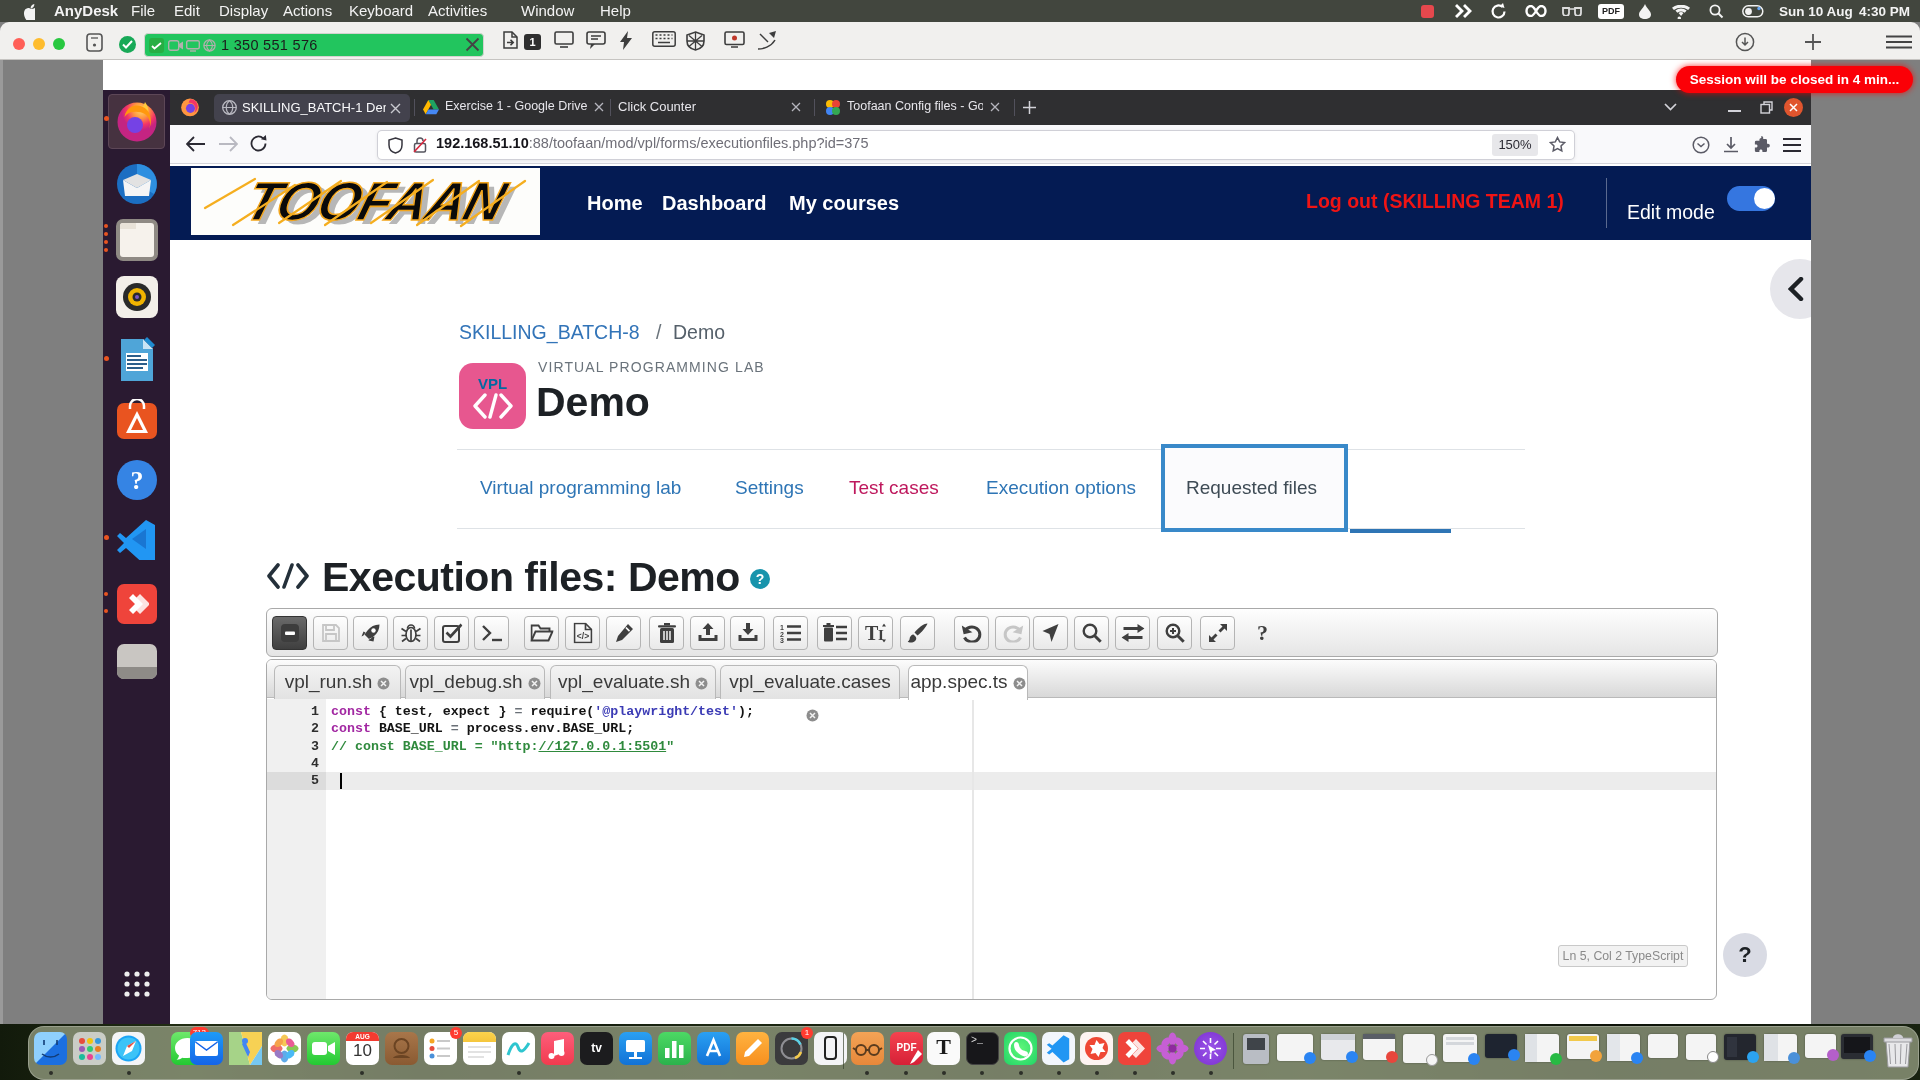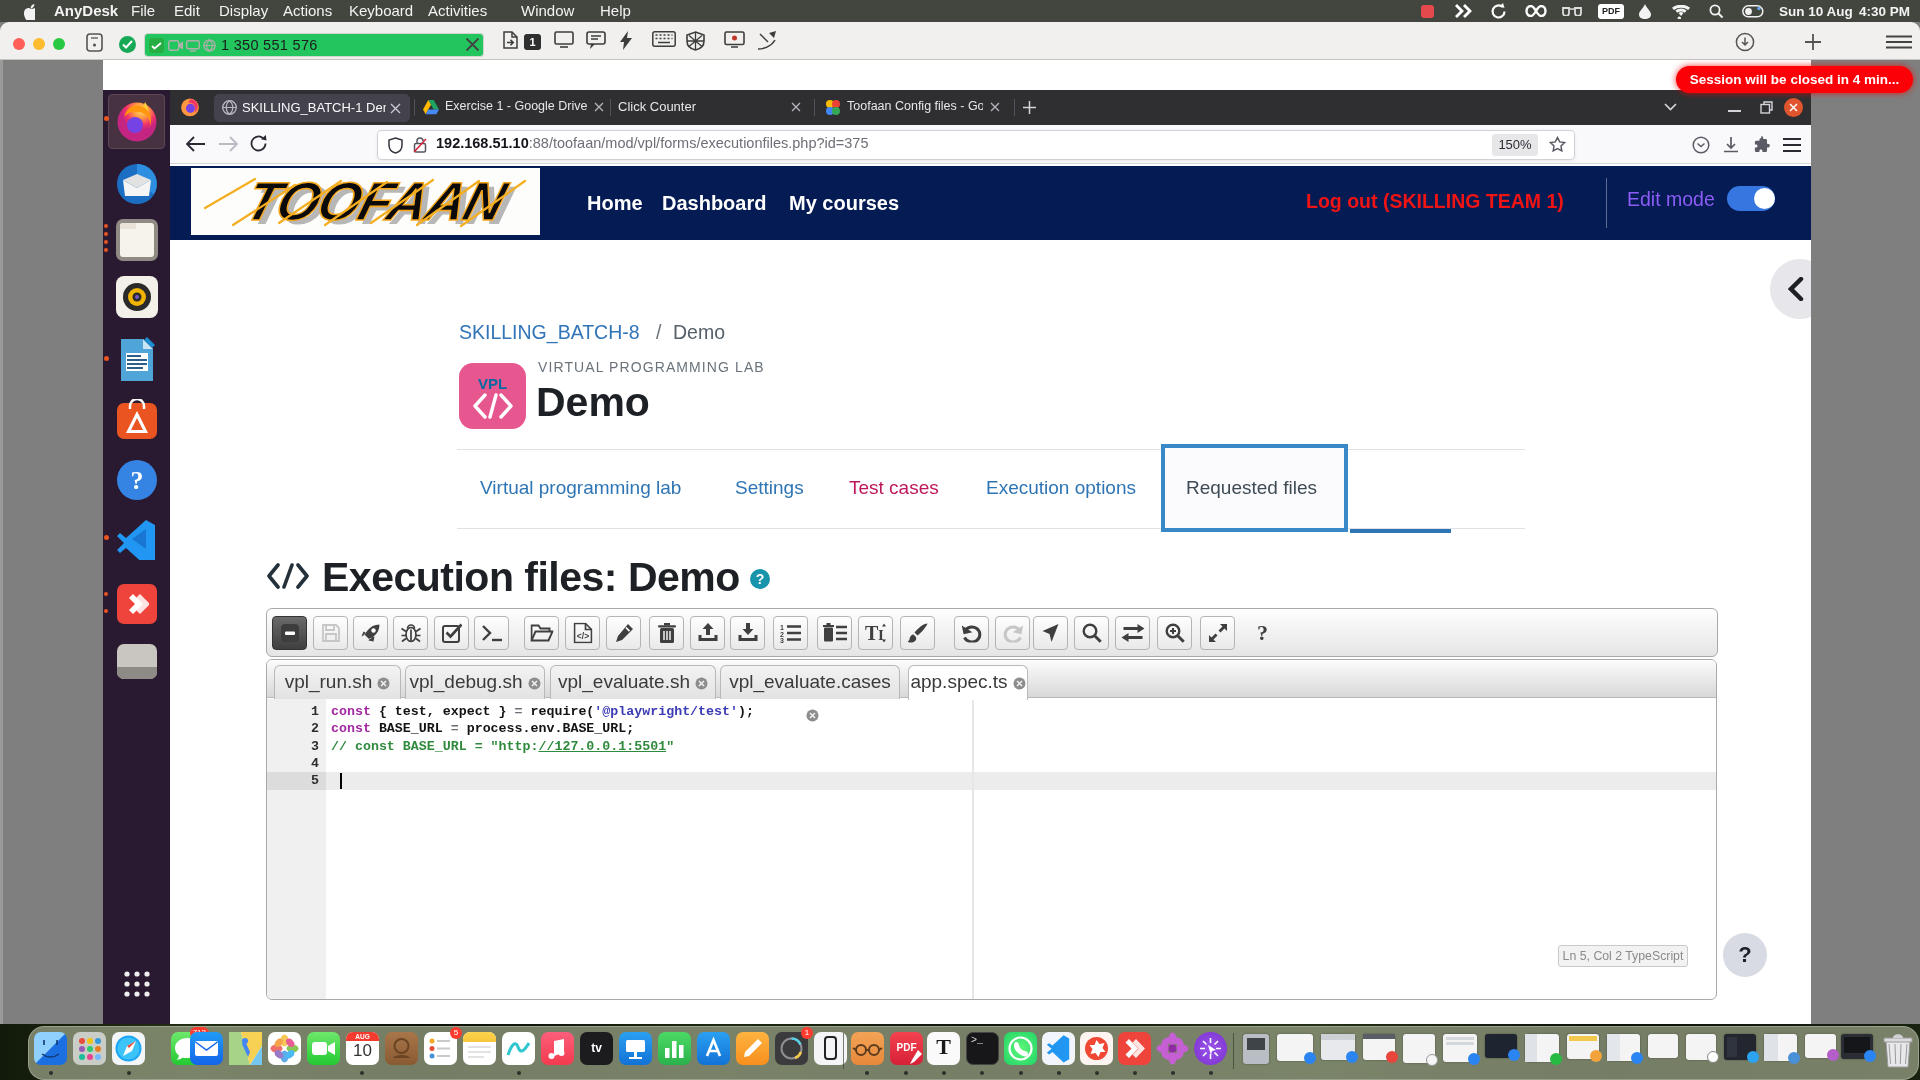--- a/index.html
+++ b/index.html
@@ -263,21 +263,21 @@
                 <path d="M180 55L242 12"></path>
                 <path d="M226 57L288 13"></path>
                 <path d="M270 58L334 13"></path>
             </g>
           </svg>
           <span class="abs" style="left:417px;top:26px;color:#fff;font-weight:bold;font-size:20px;">Home</span>
           <span class="abs" style="left:492px;top:26px;color:#fff;font-weight:bold;font-size:20px;">Dashboard</span>
           <span class="abs" style="left:619px;top:26px;color:#fff;font-weight:bold;font-size:20px;">My courses</span>
           <span class="abs" style="left:1136px;top:24px;color:#f01414;font-weight:bold;font-size:19.5px;">Log out (SKILLING TEAM 1)</span>
           <span class="abs" style="left:1436px;top:12px;width:1px;height:50px;background:rgba(255,255,255,.35);"></span>
-          <span class="abs" style="left:1457px;top:22px;color:#8b5cf6;font-size:19.5px;">Edit mode</span>
+          <span class="abs" style="left:1457px;top:35px;color:#ffffff;font-size:19.5px;">Edit mode</span>
           <span class="abs" style="left:1557px;top:20px;width:48px;height:25px;background:#3576e0;border-radius:13px;"></span>
           <span class="abs" style="left:1584px;top:22px;width:21px;height:21px;background:#fff;border-radius:50%;"></span>
         </div>
         <div class="abs" style="left:1600px;top:94px;width:60px;height:60px;background:#e6e6eb;border-radius:50%;"></div>
         <svg class="abs" style="left:1618px;top:112px" width="16" height="24" viewBox="0 0 16 24">
             <path fill="none" stroke="#1d2125" stroke-width="4.5" stroke-linecap="round" d="M13 2L3 12l10 10"></path>
           </svg>
         <span class="abs" style="left:289px;top:156px;color:#3274b8;font-size:19.5px;">SKILLING_BATCH-8</span>
         <span class="abs" style="left:486px;top:156px;color:#6a737b;font-size:19.5px;">/</span>
         <span class="abs" style="left:503px;top:156px;color:#55606a;font-size:19.5px;">Demo</span>

